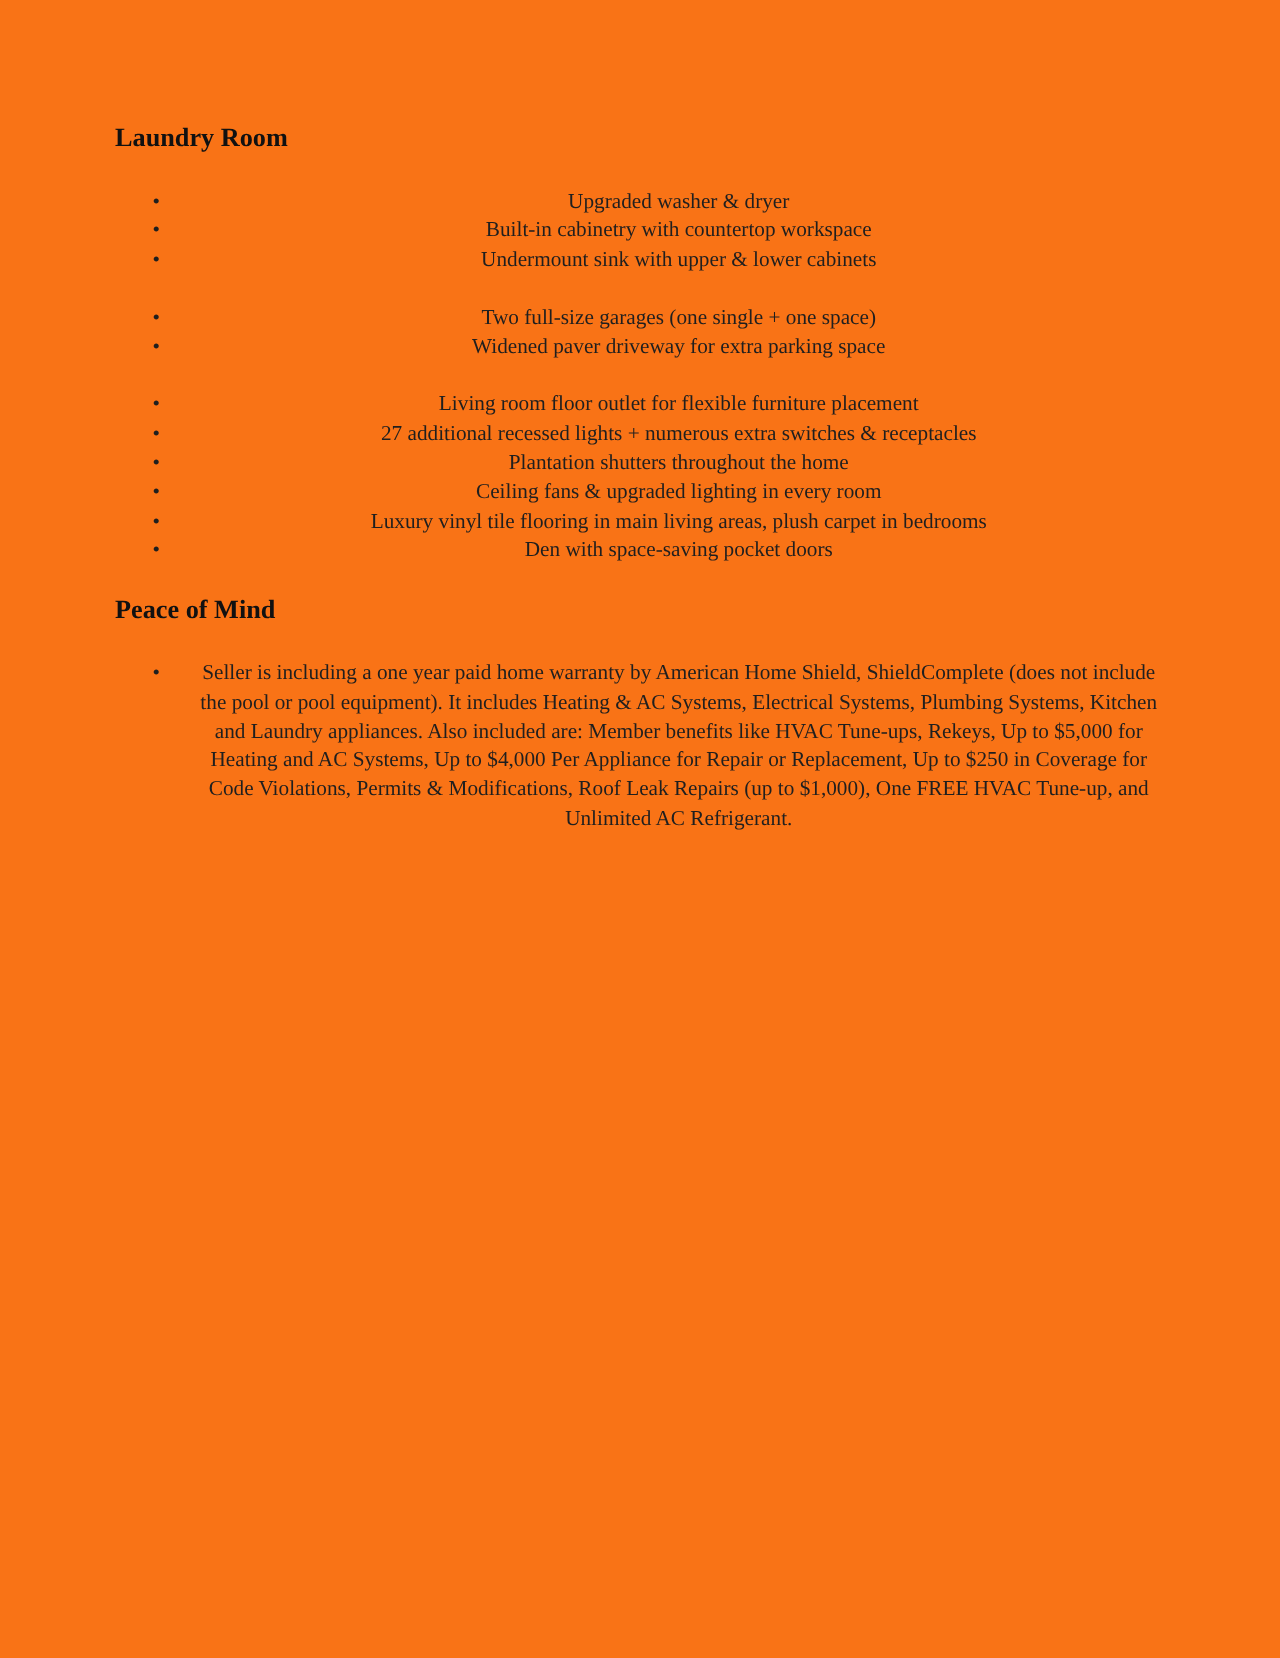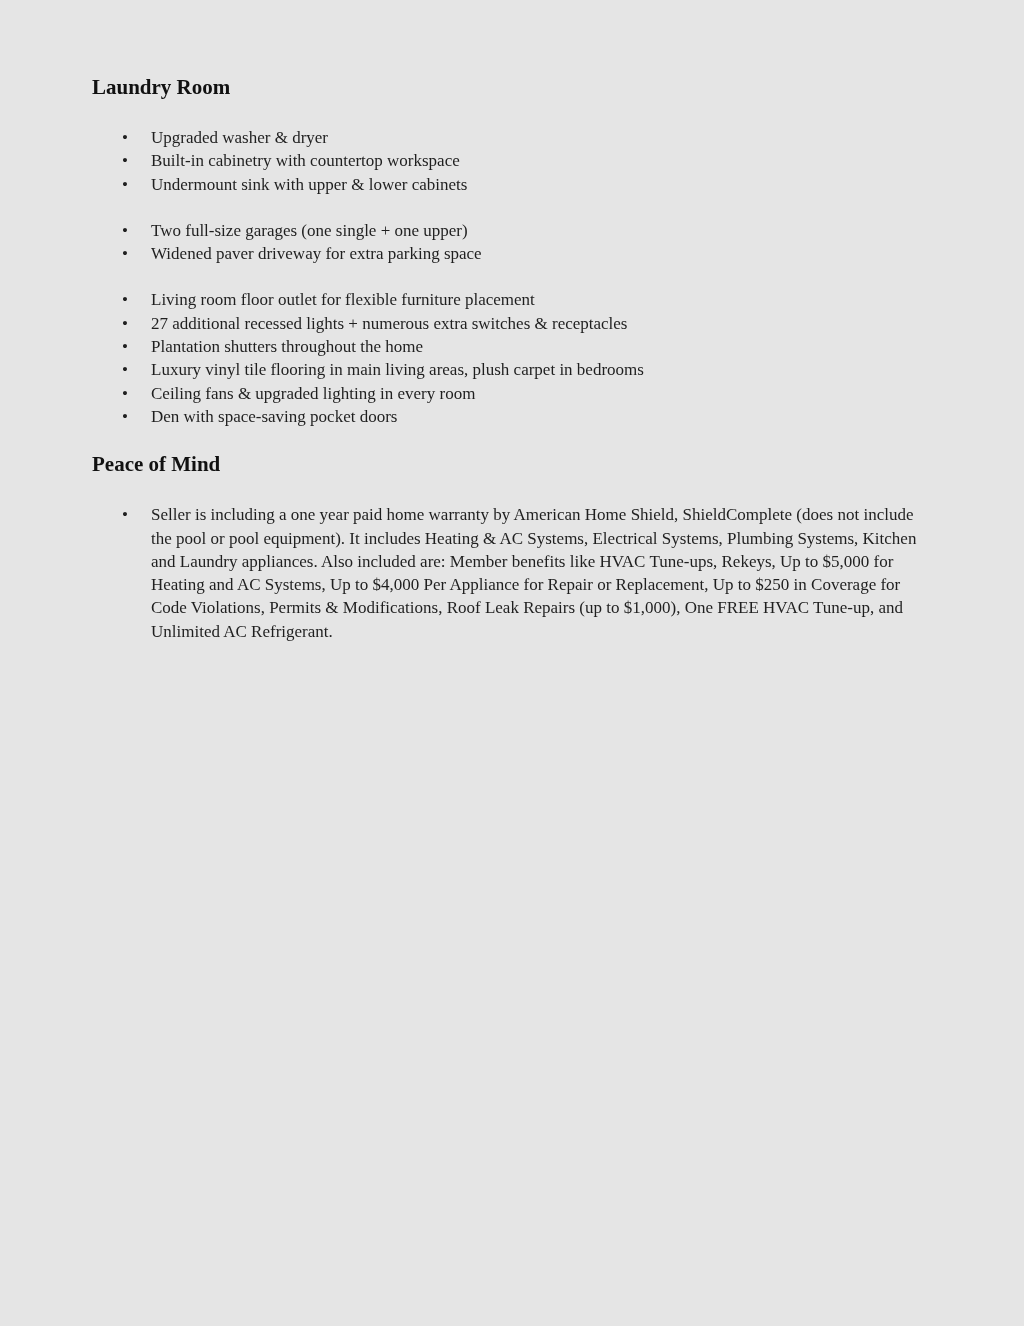--- a/index.html
+++ b/index.html
@@ -11,34 +11,35 @@
     height: 1326px;
     background: #ffffff;
     font-family: "Liberation Serif", serif;
     color: #1f1f1f;
     overflow: hidden;
   }
   .page {
     box-sizing: border-box;
     width: 1024px;
     height: 1326px;
-    padding: 74px 89px 0 92px;
-    background: #e5e5e5;
+    padding: 97px 89px 0 92px;
+    background: #f97316;
   }
   .section-heading {
     font-size: 21px;
     line-height: 26px;
     font-weight: bold;
     color: #111111;
     margin: 0 0 26px 0;
   }
   ul.bullet-list {
     list-style: none;
     margin: 4px 0 23px 0;
     padding: 0 0 0 59px;
+    text-align: center;
   }
   ul.bullet-list li {
     position: relative;
     font-size: 17px;
     line-height: 23.3px;
   }
   ul.bullet-list li::before {
     content: "\2022";
     position: absolute;
     left: -29px;
@@ -72,45 +73,45 @@
       </li>
       <li>
         <span>Undermount sink with upper &amp; lower cabinets</span>
       </li>
     </ul>
   </section>
 
   <section>
     <ul class="bullet-list section-garages">
       <li>
-        <span>Two full-size garages (one single + one upper)</span>
+        <span>Two full-size garages (one single + one space)</span>
       </li>
       <li>
         <span>Widened paver driveway for extra parking space</span>
       </li>
     </ul>
   </section>
 
   <section>
     <ul class="bullet-list">
       <li>
         <span>Living room floor outlet for flexible furniture placement</span>
       </li>
       <li>
         <span class="bold-run">27 additional recessed lights</span>
         <span>+ numerous extra switches &amp; receptacles</span>
       </li>
       <li>
         <span>Plantation shutters throughout the home</span>
       </li>
       <li>
-        <span>Luxury vinyl tile flooring in main living areas, plush carpet in bedrooms</span>
+        <span>Ceiling fans &amp; upgraded lighting in every room</span>
       </li>
       <li>
-        <span>Ceiling fans &amp; upgraded lighting in every room</span>
+        <span>Luxury vinyl tile flooring in main living areas, plush carpet in bedrooms</span>
       </li>
       <li>
         <span>Den with space-saving pocket doors</span>
       </li>
     </ul>
   </section>
 
   <section>
     <h2 class="section-heading">Peace of Mind</h2>
     <ul class="bullet-list section-peace">

